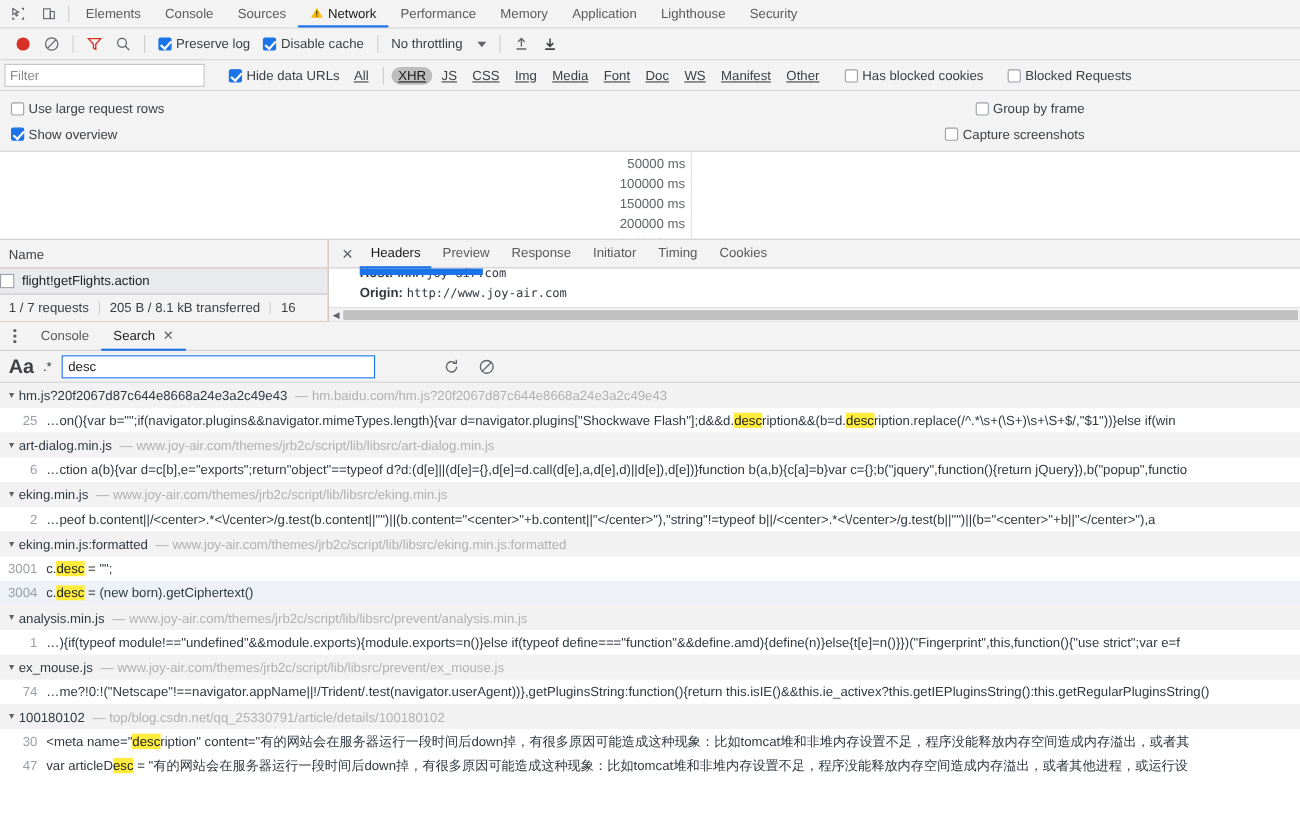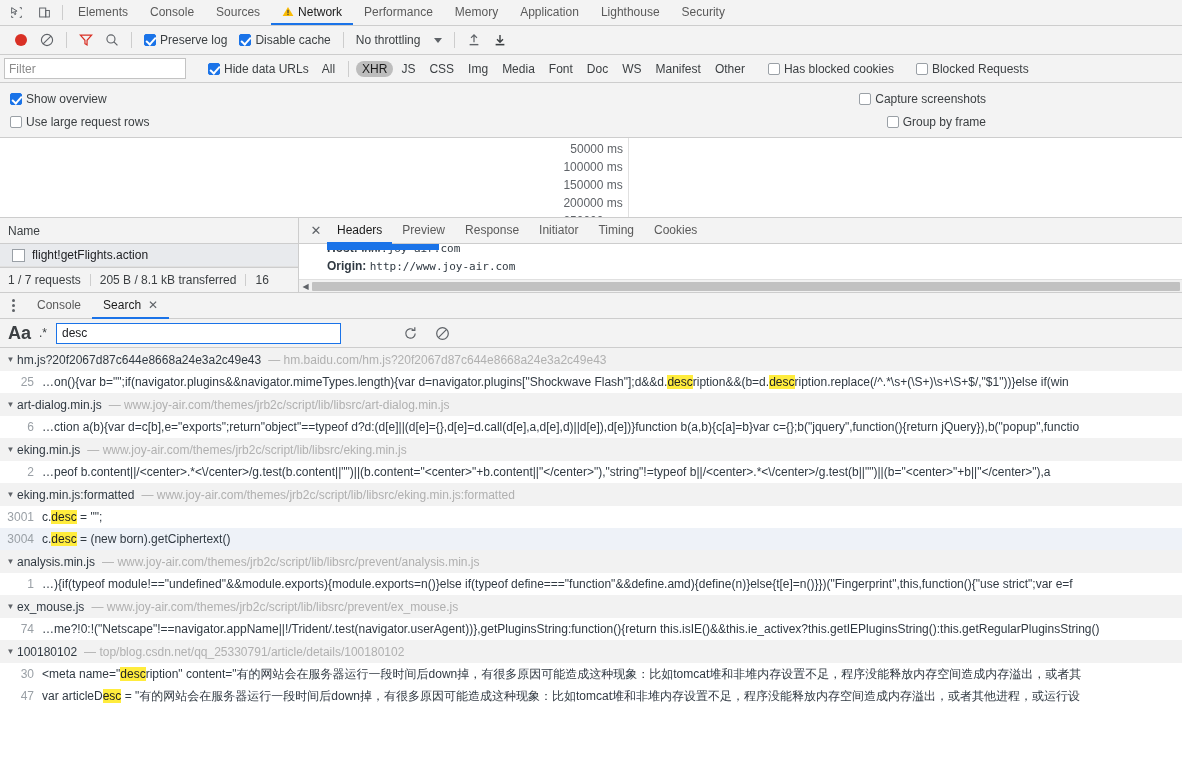--- a/index.html
+++ b/index.html
@@ -83,21 +83,21 @@
   .filter-input {
     width: 182px; height:21px;
     border:1px solid #c3c3c3; background:#fff;
     font-size:12px; color:#303942; padding:0 4px;
     font-family:"Liberation Sans",sans-serif;
     outline:none;
   }
   .filter-input::placeholder { color:#8b8b8b; }
   .ftype {
     font-size:12px; color:#3c4043; padding:1px 6px; margin:0 1px;
-    border-radius:9px; cursor:pointer; white-space:nowrap;
+    border-radius:9px; cursor:pointer; white-space:nowrap;text-decoration:underline;
   }
   .ftype.sel { background:#bdbdbd; color:#1a1a1a; }
 
   
   .optrows { background:#f3f3f3; border-bottom:1px solid #cdcdcd; padding: 4px 0 4px 4px; }
   .optrow { height:23px; display:flex; align-items:center; }
   .optright { margin-left:auto; margin-right: 196px; }
 
   
   .overview {
@@ -120,21 +120,21 @@
 
   
   .midsplit { height: 75px; min-height:75px; display:flex; border-bottom:1px solid #cdcdcd; }
   .reqlist { width: 299px; min-width:299px; border-right:1px solid #cdcdcd; display:flex; flex-direction:column; background:#f97316;}
   .reqhdr {
     height:26px; display:flex; align-items:center; padding-left:8px;
     font-size:12px; color:#3c4043; background:#f3f3f3;
     border-bottom:1px solid #cdcdcd;
   }
   .reqrow {
-    height:23px; display:flex; align-items:center; gap:7px; padding-left:12px;
+    height:23px; display:flex; align-items:center; gap:7px; padding-left:0;
     background:#e8eaed; font-size:12px; color:#202124;
     border-bottom:1px solid #e0e0e0;
   }
   .sq {
     width:13px;height:13px;border:1px solid #9aa0a6;background:#fff;flex:0 0 auto;
   }
   .summary {
     height:25px; display:flex; align-items:center; gap:0;
     font-size:12px; color:#3c4043; padding-left:8px;
     background:#f3f3f3; border-top:1px solid #cdcdcd;
@@ -356,36 +356,36 @@
     <div style="width:10px"></div>
     <div class="cbwrap">
       <span class="cb"></span>
       <span>Blocked Requests</span>
     </div>
   </div>
 
   <div class="optrows">
     <div class="optrow">
       <div class="cbwrap">
+        <span class="cb"></span>
+        <span>Use large request rows</span>
+      </div>
+      <div class="cbwrap optright">
+        <span class="cb"></span>
+        <span>Group by frame</span>
+      </div>
+    </div>
+    <div class="optrow">
+      <div class="cbwrap">
         <span class="cb checked"></span>
         <span>Show overview</span>
       </div>
       <div class="cbwrap optright">
         <span class="cb"></span>
         <span>Capture screenshots</span>
-      </div>
-    </div>
-    <div class="optrow">
-      <div class="cbwrap">
-        <span class="cb"></span>
-        <span>Use large request rows</span>
-      </div>
-      <div class="cbwrap optright">
-        <span class="cb"></span>
-        <span>Group by frame</span>
       </div>
     </div>
   </div>
 
   <div class="overview">
     <div class="ov-cell ov-first"><span>50000 ms</span></div>
     <div class="ov-cell reg"><span>100000 ms</span></div>
     <div class="ov-cell reg"><span>150000 ms</span></div>
     <div class="ov-cell reg"><span>200000 ms</span></div>
     <div class="ov-cell reg"><span>250000 ms</span></div>

